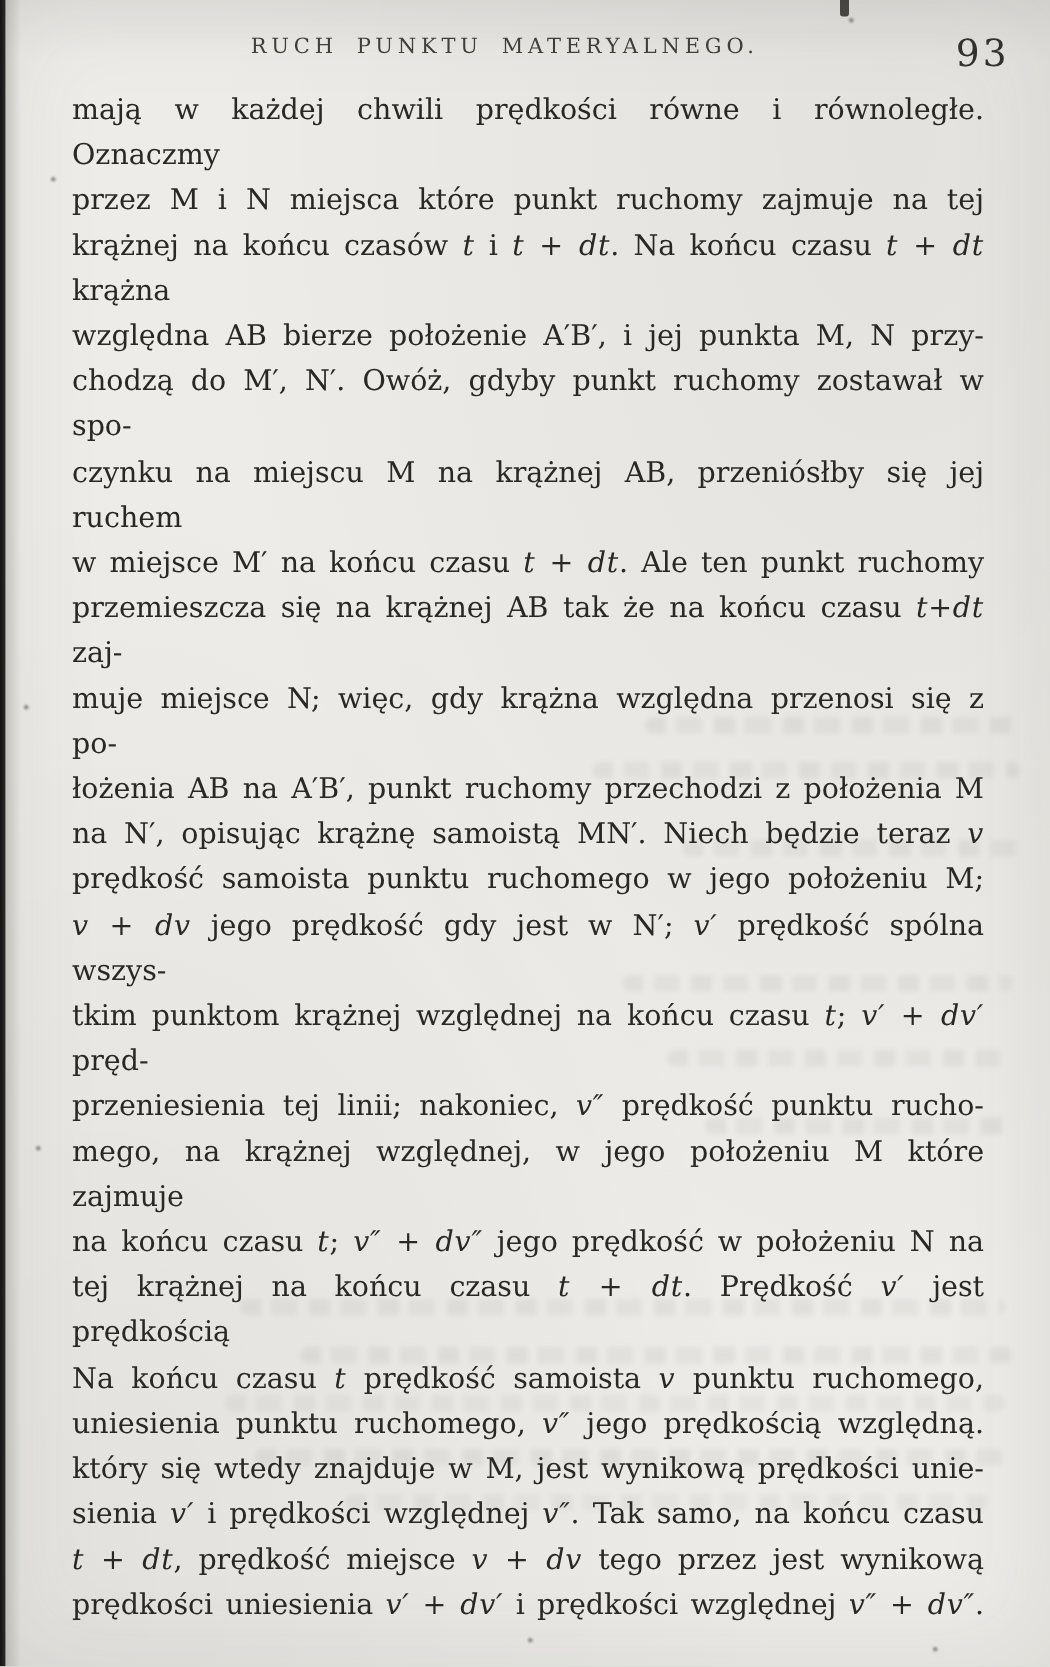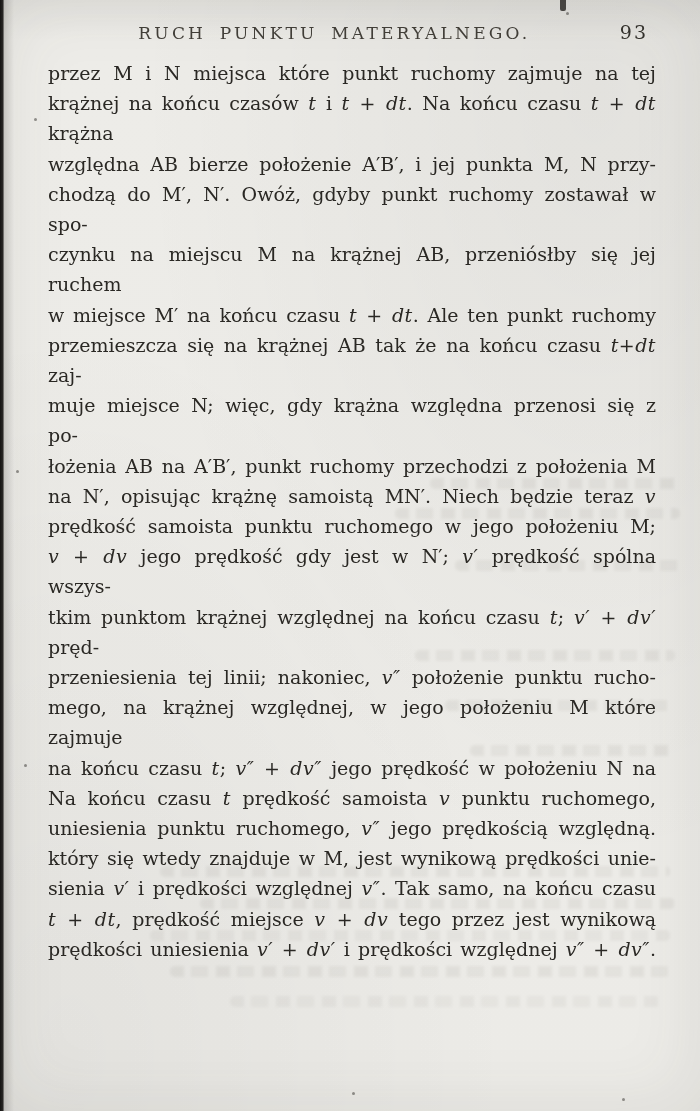--- a/index.html
+++ b/index.html
@@ -30,26 +30,26 @@
   }
   .artifact-top {
     position: absolute; left: 560px; top: 0; width: 6px; height: 11px;
     background: #23211e; opacity: .8; border-radius: 0 0 2px 2px; z-index: 4;
   }
   header {
     position: absolute; top: 23px; left: 0; right: 0; height: 26px; z-index: 2;
   }
   .running-title {
     position: absolute; left: 50%; transform: translateX(-54%);
-    font-size: 17px; letter-spacing: 3.2px; word-spacing: 5px;
+    font-size: 14px; letter-spacing: 3.2px; word-spacing: 5px;
     color: #413e38; white-space: nowrap;
   }
   .page-number {
-    position: absolute; right: 52px; top: -2px;
-    font-size: 19px; letter-spacing: 2px; color: #33312c;
+    position: absolute; right: 27px; top: -2px;
+    font-size: 25px; letter-spacing: 2px; color: #33312c;
   }
   .text-block {
     position: absolute; left: 48px; right: 44px; top: 58px; z-index: 2;
     font-size: 19px; line-height: 30.2px; word-spacing: 1.5px;
   }
   .line {
     text-align: justify;
     text-align-last: justify;
     white-space: normal;
   }
@@ -77,36 +77,38 @@
   <div class="edge-left"></div>
   <div class="edge-left-fade"></div>
   <div class="artifact-top"></div>
 
   <header>
     <span class="running-title">RUCH PUNKTU MATERYALNEGO.</span>
     <span class="page-number">93</span>
   </header>
 
   <main class="text-block">
+      <div class="line"><span>mają w każdej chwili prędkości równe i równoległe. Oznaczmy</span></div>
       <div class="line"><span>przez M i N miejsca które punkt ruchomy zajmuje na tej</span></div>
       <div class="line"><span>krążnej na końcu czasów </span><i>t</i><span> i </span><i>t + dt</i><span>. Na końcu czasu </span><i>t + dt</i><span> krążna</span></div>
       <div class="line"><span>względna AB bierze położenie A′B′, i jej punkta M, N przy-</span></div>
       <div class="line"><span>chodzą do M′, N′. Owóż, gdyby punkt ruchomy zostawał w spo-</span></div>
       <div class="line"><span>czynku na miejscu M na krążnej AB, przeniósłby się jej ruchem</span></div>
       <div class="line"><span>w miejsce M′ na końcu czasu </span><i>t + dt</i><span>. Ale ten punkt ruchomy</span></div>
       <div class="line"><span>przemieszcza się na krążnej AB tak że na końcu czasu </span><i>t+dt</i><span> zaj-</span></div>
       <div class="line"><span>muje miejsce N; więc, gdy krążna względna przenosi się z po-</span></div>
       <div class="line"><span>łożenia AB na A′B′, punkt ruchomy przechodzi z położenia M</span></div>
       <div class="line"><span>na N′, opisując krążnę samoistą MN′. Niech będzie teraz </span><i>v</i></div>
       <div class="line"><span>prędkość samoista punktu ruchomego w jego położeniu M;</span></div>
       <div class="line"><i>v + dv</i><span> jego prędkość gdy jest w N′; </span><i>v′</i><span> prędkość spólna wszys-</span></div>
       <div class="line"><span>tkim punktom krążnej względnej na końcu czasu </span><i>t</i><span>; </span><i>v′ + dv′</i><span> pręd-</span></div>
-      <div class="line"><span>przeniesienia tej linii; nakoniec, </span><i>v″</i><span> położenie punktu rucho-</span></div>
+      <div class="line"><span>przeniesienia tej linii; nakoniec, </span><i>v″</i><span> prędkość punktu rucho-</span></div>
       <div class="line"><span>mego, na krążnej względnej, w jego położeniu M które zajmuje</span></div>
       <div class="line"><span>na końcu czasu </span><i>t</i><span>; </span><i>v″ + dv″</i><span> jego prędkość w położeniu N na</span></div>
+      <div class="line"><span>tej krążnej na końcu czasu </span><i>t + dt</i><span>. Prędkość </span><i>v′</i><span> jest prędkością</span></div>
       <div class="line"><span>Na końcu czasu </span><i>t</i><span> prędkość samoista </span><i>v</i><span> punktu ruchomego,</span></div>
       <div class="line"><span>uniesienia punktu ruchomego, </span><i>v″</i><span> jego prędkością względną.</span></div>
       <div class="line"><span>który się wtedy znajduje w M, jest wynikową prędkości unie-</span></div>
       <div class="line"><span>sienia </span><i>v′</i><span> i prędkości względnej </span><i>v″</i><span>. Tak samo, na końcu czasu</span></div>
       <div class="line"><i>t + dt</i><span>, prędkość miejsce </span><i>v + dv</i><span> tego przez jest wynikową</span></div>
       <div class="line"><span>prędkości uniesienia </span><i>v′ + dv′</i><span> i prędkości względnej </span><i>v″ + dv″</i><span>.</span></div>
     </main>
 
   <div class="ghost" style="left:430px; top:478px; width:250px;"></div>
   <div class="ghost" style="left:395px; top:508px; width:285px;"></div>

